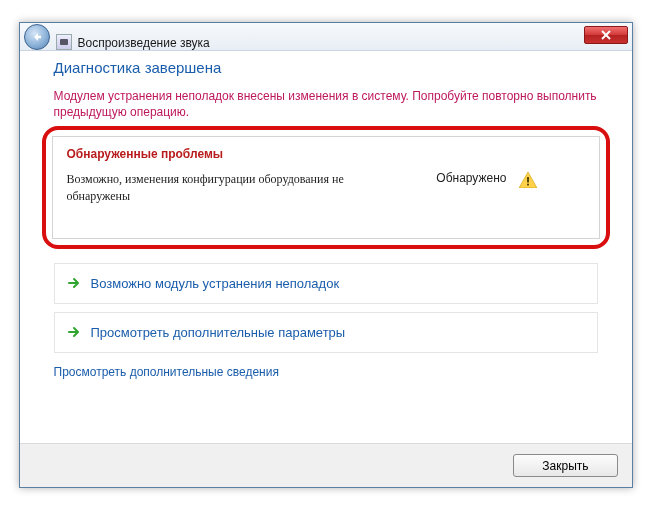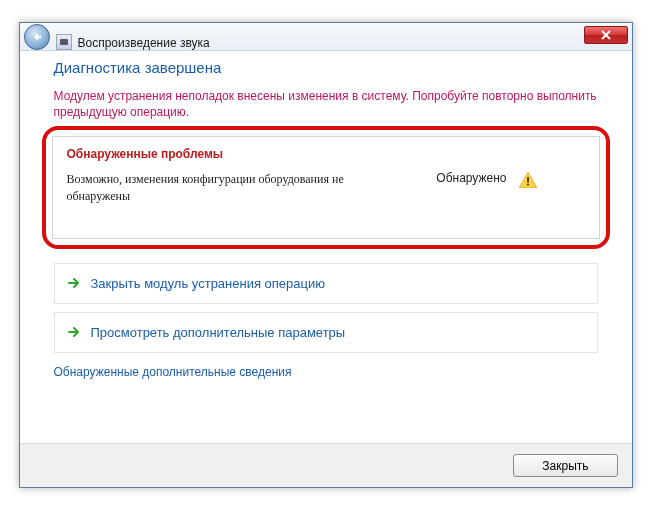--- a/index.html
+++ b/index.html
@@ -169,30 +169,30 @@
             <rect x="8.1" y="11.7" width="1.8" height="1.8" fill="#4a3a00"></rect>
           </svg>
         </div>
       </div>
     </div>
 
     <div class="action-link">
       <svg class="arrow-icon" viewBox="0 0 14 14">
         <path d="M2 7 L10 7 M7 3 L11 7 L7 11" stroke="#2fa52f" stroke-width="2" fill="none" stroke-linecap="round" stroke-linejoin="round"></path>
       </svg>
-      <span>Закрыть модуль устранения операцию</span>
+      <span>Возможно модуль устранения неполадок</span>
     </div>
 
     <div class="action-link">
       <svg class="arrow-icon" viewBox="0 0 14 14">
         <path d="M2 7 L10 7 M7 3 L11 7 L7 11" stroke="#2fa52f" stroke-width="2" fill="none" stroke-linecap="round" stroke-linejoin="round"></path>
       </svg>
       <span>Просмотреть дополнительные параметры</span>
     </div>
 
-    <span class="bottom-link">Обнаруженные дополнительные сведения</span>
+    <span class="bottom-link">Просмотреть дополнительные сведения</span>
   </div>
 
   <div class="footer">
     <button class="btn">Закрыть</button>
   </div>
 
 </div>
 
 </body></html>

